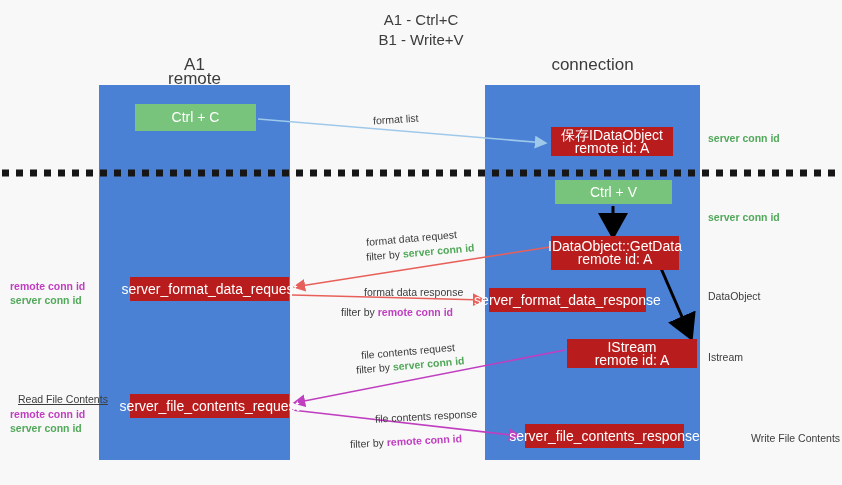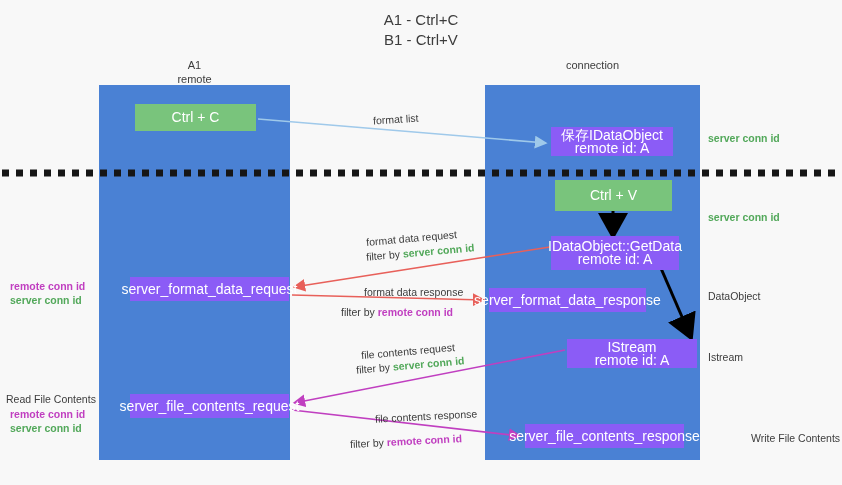--- a/index.html
+++ b/index.html
@@ -13,62 +13,62 @@
   #stage{position:absolute;inset:0;}
 
   
   .title{
     position:absolute;left:0;right:0;top:10px;
     text-align:center;font-size:15px;line-height:20px;color:#3c3c3c;
   }
 
   
   .lane-head{
-    position:absolute;text-align:center;font-size:11px;line-height:14px;color:#3c3c3c;
+    position:absolute;text-align:center;font-size:17px;line-height:14px;color:#3c3c3c;
   }
   .lane-head .n{display:block;}
 
   
   .lane{position:absolute;background:#4a81d4;}
   #lane-a1{left:99px;top:85px;width:191px;height:375px;}
   #lane-b1{left:485px;top:85px;width:215px;height:375px;}
 
   
   .box{
     position:absolute;display:flex;align-items:center;justify-content:center;
     text-align:center;color:#ffffff;font-size:14px;line-height:13px;
     box-sizing:border-box;padding:2px 4px;
   }
-  .box.orange{background:#8b5cf6;}
+  .box.orange{background:#b91c1c;}
   .box.green{background:#79c47c;}
 
   #box-ctrlc{left:135px;top:104px;width:121px;height:27px;}
   #box-idataobject{left:551px;top:127px;width:122px;height:29px;}
-  #box-ctrlv{left:555px;top:180px;width:117px;height:31px;}
+  #box-ctrlv{left:555px;top:180px;width:117px;height:24px;}
   #box-getdata{left:551px;top:236px;width:128px;height:34px;}
   #box-sfdreq{left:130px;top:277px;width:159px;height:24px;}
   #box-sfdresp{left:489px;top:288px;width:157px;height:24px;}
   #box-istream{left:567px;top:339px;width:130px;height:29px;}
   #box-sfcreq{left:130px;top:394px;width:159px;height:24px;}
   #box-sfcresp{left:525px;top:424px;width:159px;height:24px;}
 
   
   .side{position:absolute;font-size:10.5px;line-height:14px;}
   .side.green{color:#52a85a;font-weight:bold;}
   .side.pink{color:#c03fc0;font-weight:bold;}
   .side.plain{color:#3c3c3c;}
 
   #lbl-sci-1{left:708px;top:131px;}
   #lbl-sci-2{left:708px;top:210px;}
   #lbl-dataobject{left:708px;top:245px;margin-top:44px;}
   #lbl-istream{left:708px;top:350px;}
   #lbl-writefc{left:708px;top:431px;margin-left:43px;}
 
   #lbl-left-ids-1{left:10px;top:279px;width:86px;text-align:left;}
-  #lbl-readfc{left:6px;top:392px;}
+  #lbl-readfc{left:18px;top:392px;text-decoration:underline;}
   #lbl-left-ids-2{left:10px;top:407px;width:86px;text-align:left;}
 
   
   .edge{position:absolute;font-size:10.5px;line-height:14px;color:#3c3c3c;white-space:nowrap;}
   .edge .g{color:#52a85a;font-weight:bold;}
   .edge .p{color:#c03fc0;font-weight:bold;}
 
   #e-formatlist{left:373px;top:112px;transform:rotate(-3.5deg);}
   #e-fdreq{left:366px;top:231px;transform:rotate(-5deg);}
   #e-fdreq2{left:366px;top:245px;transform:rotate(-5deg);}
@@ -81,21 +81,21 @@
 
   svg#wires{position:absolute;left:0;top:0;width:842px;height:485px;pointer-events:none;}
 </style>
 </head>
 <body>
 
 <div id="stage">
 
   <div class="title">
     <div>A1 - Ctrl+C</div>
-    <div>B1 - Ctrl+V</div>
+    <div>B1 - Write+V</div>
   </div>
 
   <div class="lane-head" style="left:99px;top:58px;width:191px;">
     <span class="n">A1</span>
     <span class="n">remote</span>
   </div>
   <div class="lane-head" style="left:485px;top:58px;width:215px;">
     <span class="n">connection</span>
   </div>
 

